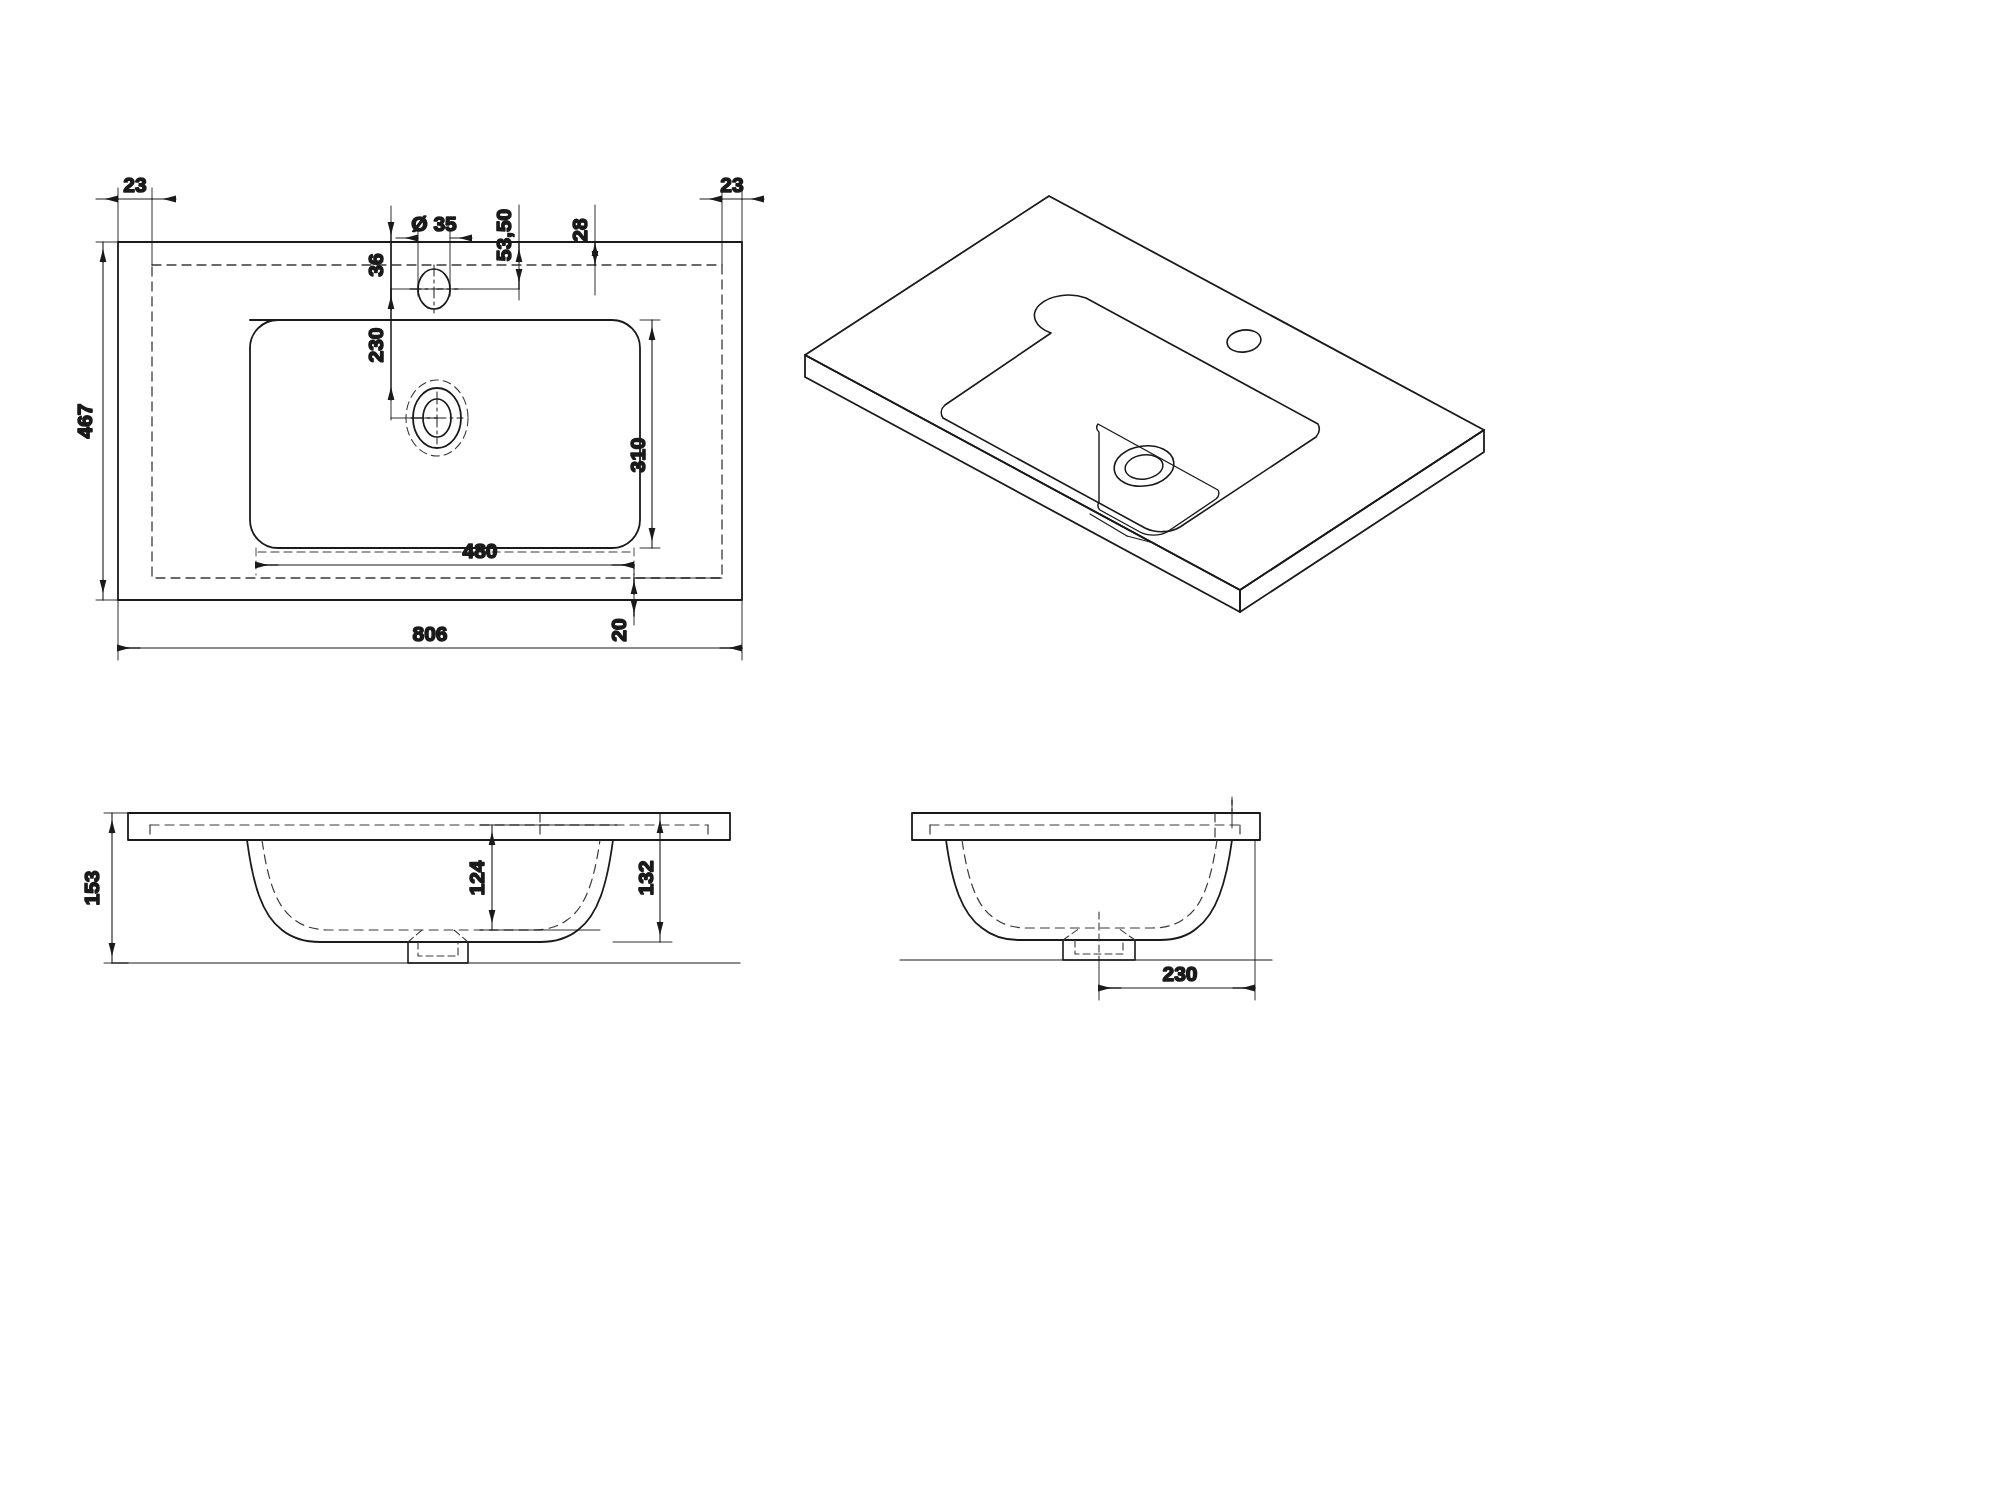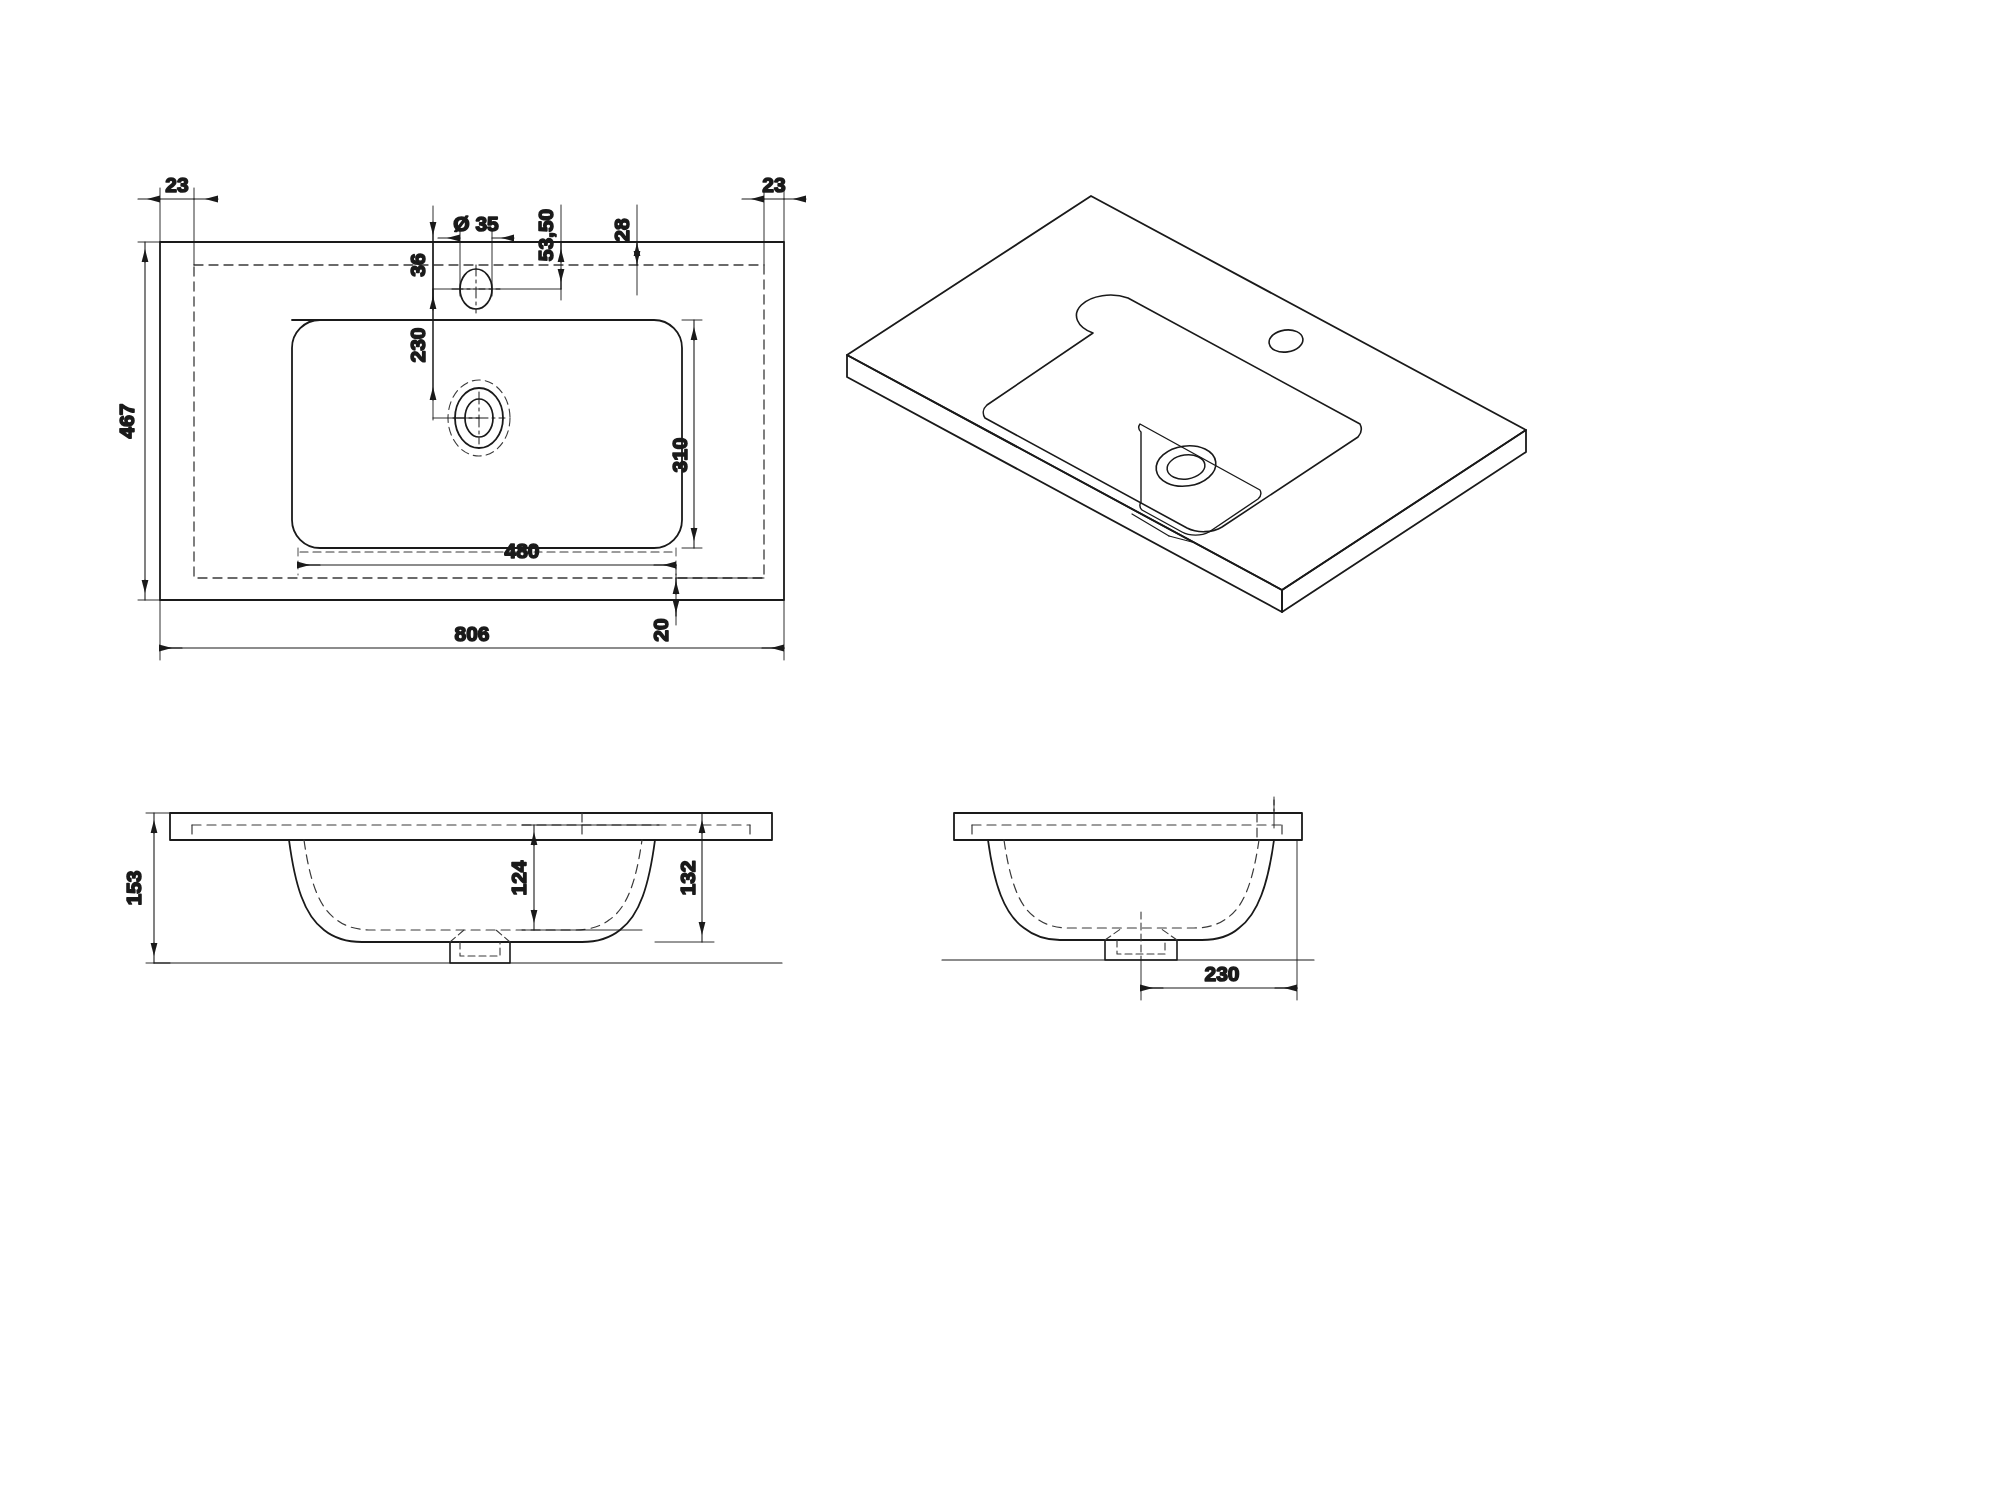--- a/index.html
+++ b/index.html
@@ -10,21 +10,20 @@
   body {
     width: 1996px;
     height: 1497px;
     font-family: "Liberation Sans", sans-serif;
     overflow: hidden;
     position: relative;
   }
   #drawing-root {
     position: absolute;
     inset: 0;
-    padding-left: 42px;
   }
   svg#tech-drawing {
     display: block;
     width: 1996px;
     height: 1497px;
     background: #ffffff;
   }
   .dim-text {
     font-family: "Liberation Sans", sans-serif;
     font-weight: bold;

